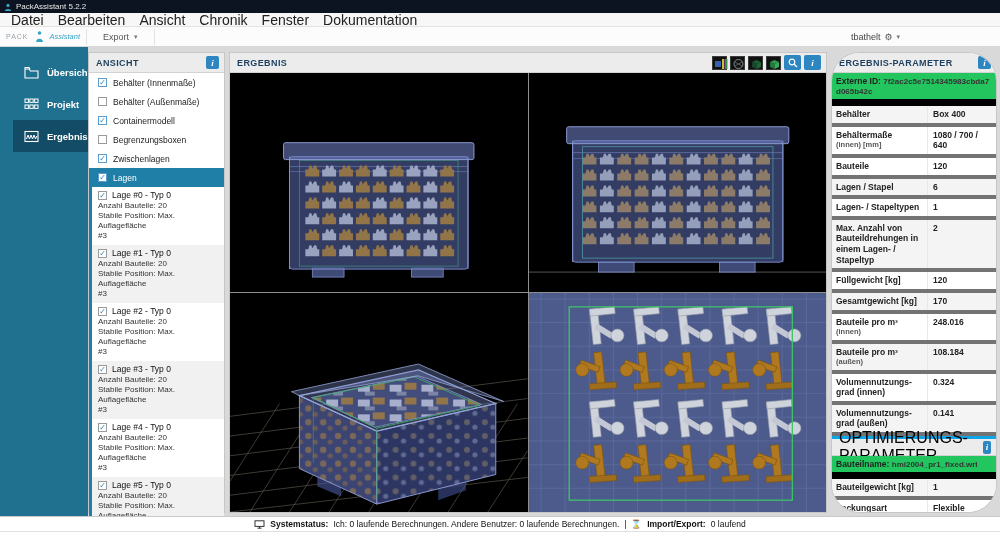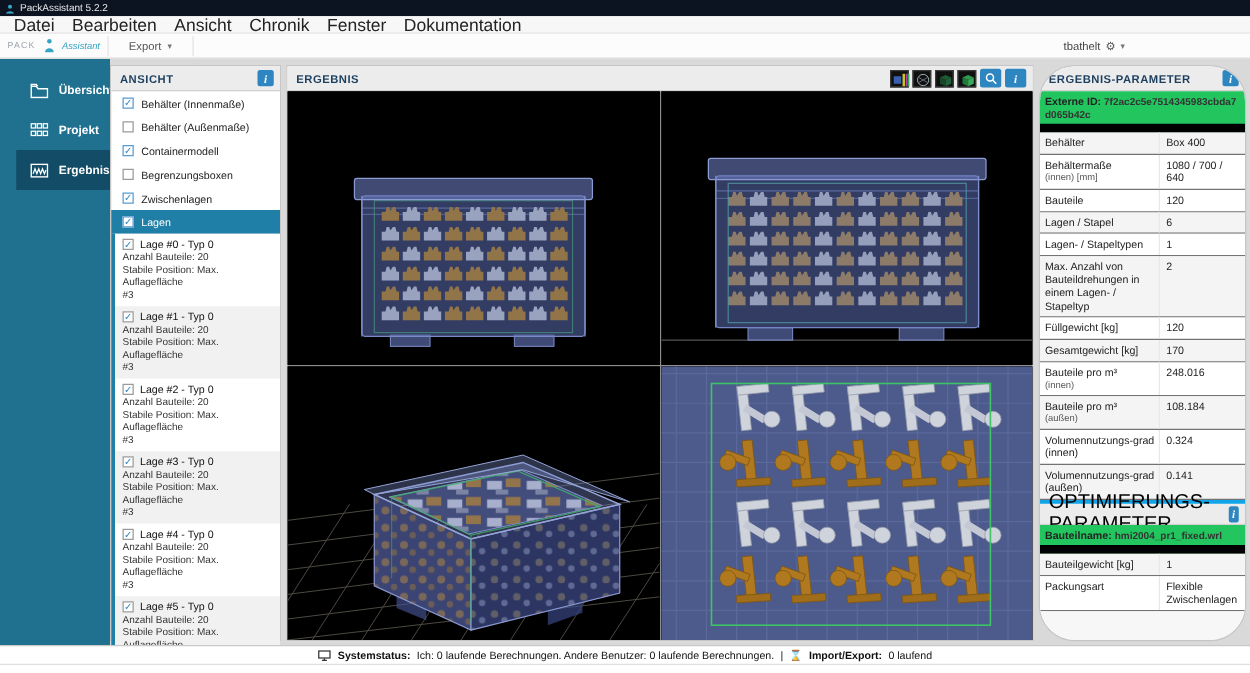--- a/index.html
+++ b/index.html
@@ -77,21 +77,21 @@
     font-family:"Liberation Serif", serif; font-style:italic; font-weight:bold; font-size:9px; }
   .vgrid { flex:1; display:grid; grid-template-columns:1fr 1fr; grid-template-rows:1fr 1fr;
     gap:1px; background:#8f8f8f; min-height:0; }
   .vcell { background:#000; overflow:hidden; }
   .vcell svg { width:100%; height:100%; display:block; }
 
   
   .rpanel { width:166px; flex:0 0 auto; overflow:hidden;border-radius:29px; }
   .idrow { padding:3px 4px; font-size:8.5px; color:#222; border-bottom:7px solid #000000; background:#22c55e;font-weight:bold; }
   .idrow .idv { font-size:8px; color:#333; word-break:break-all; }
-  .prow { display:flex; border-bottom:1px solid #737373; font-size:8.5px; background:#fff; }
+  .prow { display:flex; border-bottom:4px solid #737373; font-size:8.5px; background:#fff;font-weight:bold; }
   .prow.alt { background:#f4f4f4; }
   .plabel { width:95px; padding:3px 3px 3px 4px; color:#222; line-height:1.25; }
   .plabel .psub { display:block; font-size:7.5px; color:#555; }
   .pvalue { flex:1; padding:3px 3px 3px 5px; color:#222; border-left:1px solid #e8e8e8; line-height:1.25;
     word-break:break-word; }
   .phead2 { height:20px; background:#ececec; border-top:3px solid #0ea5e9; border-bottom:1px solid #d2d2d2;
     display:flex; align-items:center; padding:0 5px 0 7px; }
   .rfill { flex:1; background:#f7f7f7; }
 
   

